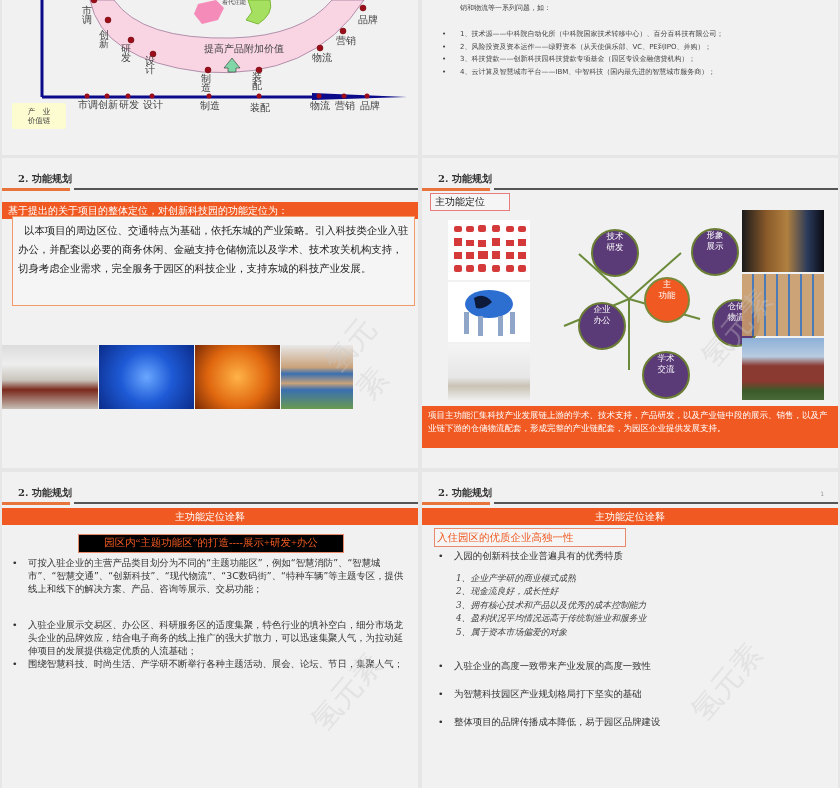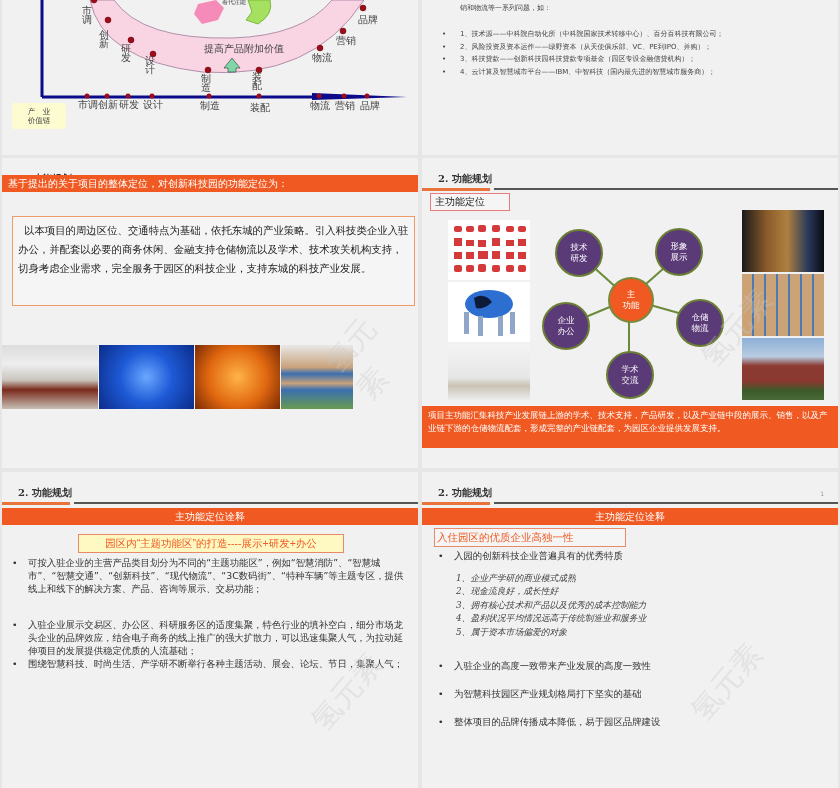--- a/index.html
+++ b/index.html
@@ -36,26 +36,26 @@
   .s2-list li { font-size: 7px; color: #444; line-height: 12.7px; position: relative; padding-left: 18px; white-space: nowrap; }
   .s2-list li::before { content: "•"; position: absolute; left: 0; top: 0; color: #444; }
 
   
   .s3-box { position: absolute; left: 10px; top: 58px; width: 403px; height: 90px; border: 1.5px solid #f29a6a; background: #f5f5f5; padding: 4px 4px 0 5px; font-size: 10.4px; line-height: 19px; color: #222; }
   .s3-imgs { position: absolute; left: 0; top: 187px; width: 416px; height: 64px; }
   .img { position: absolute; top: 0; height: 64px; }
 
   
   .tag-box { position: absolute; border: 1.2px solid #e67c7c; background: #f5f5f5; color: #222; }
-  .node { position: absolute; border-radius: 50%; background: #5b3a78; border: 2.5px solid #6b7f34; color: #fff; font-family: Liberation Sans, sans-serif; font-size: 8.5px; line-height: 11px; text-align: center; display: flex; align-items: center; justify-content: center; }
+  .node { position: absolute; border-radius: 50%; background: #5b3a78; border: 2.5px solid #6b7f34; color: #fff; font-family: Liberation Sans, sans-serif; font-size: 8.5px; line-height: 11px; text-align: center; display: flex; justify-content: center; margin-left: 36px; }
   .node.center { background: #f05a22; border-color: #7a8a3a; }
   .bottom-bar4 { position: absolute; left: 0; top: 248px; width: 100%; height: 42px; background: #f05a22; color: #fff; font-size: 8.5px; line-height: 13px; padding: 3px 6px 0 6px; font-family: "DejaVu Serif", serif; }
 
   
-  .s5-sub { position: absolute; left: 76px; top: 62px; width: 266px; height: 19px; border: 1.2px solid #e8896a; font-size: 10.5px; color: #f05a22; text-align: center; line-height: 16px; font-family: Liberation Sans, sans-serif; background: #fef9c3; }
+  .s5-sub { position: absolute; left: 76px; top: 62px; width: 266px; height: 19px; border: 1.2px solid #e8896a; font-size: 10.5px; color: #f05a22; text-align: center; line-height: 16px; font-family: Liberation Serif, serif; background: #000000; }
   .bullets { position: absolute; list-style: none; }
   .bullets li { position: relative; padding-left: 26px; font-size: 9.4px; line-height: 13px; color: #333; }
   .bullets li::before { content: "•"; position: absolute; left: 10px; top: 0; }
 
   
   .num-list { position: absolute; left: 34px; top: 100px; list-style: none; }
   .num-list li { font-size: 8.8px; line-height: 13.4px; color: #444; font-family: "DejaVu Serif", serif; font-style: italic; white-space: nowrap; }
 
   .watermark { position: absolute; font-size: 30px; color: rgba(200,200,200,0.35); transform: rotate(-50deg); font-family: "DejaVu Serif", serif; pointer-events: none; }
 </style>
@@ -143,21 +143,21 @@
       <li>4、云计算及智慧城市平台——IBM、中智科技（国内最先进的智慧城市服务商）；</li>
     </ul>
   </div>
 
   <div class="slide s3">
     <div class="sec-head">
       <span class="sec-title">2. 功能规划</span>
       <div class="sec-line-o"></div>
       <div class="sec-line-d"></div>
     </div>
-    <div class="orange-bar" style="top:17px;height:17px;line-height:17px;padding-left:6px;">基于提出的关于项目的整体定位，对创新科技园的功能定位为：</div>
+    <div class="orange-bar" style="top:44px;height:17px;line-height:17px;padding-left:6px;">基于提出的关于项目的整体定位，对创新科技园的功能定位为：</div>
     <div class="s3-box">
       <span style="padding-left:6px;">以本项目的周边区位、交通特点为基础，依托东城的产业策略。引入科技类企业入驻办公，并配套以必要的商务休闲、金融支持仓储物流以及学术、技术攻关机构支持，切身考虑企业需求，完全服务于园区的科技企业，支持东城的科技产业发展。</span>
     </div>
     <div class="s3-imgs">
       <div class="img" style="left:0;width:96px;background:linear-gradient(180deg,#dcdcdc 0%,#eee 30%,#c9c4bc 55%,#7a2a1c 70%,#c7bfb5 100%);"></div>
       <div class="img" style="left:97px;width:95px;background:radial-gradient(circle at 50% 50%,#6aa7ff 0%,#1e5ad6 45%,#0b2c8a 100%);"></div>
       <div class="img" style="left:193px;width:85px;background:radial-gradient(circle at 50% 50%,#ffb347 0%,#e0670f 55%,#7a2a05 100%);"></div>
       <div class="img" style="left:279px;width:72px;background:linear-gradient(180deg,#e8e8e8 0%,#c9a27a 35%,#3a6fb0 45%,#c9a27a 60%,#3a6fb0 70%,#6a9a50 100%);"></div>
     </div>
     <div class="watermark" style="left:330px;top:150px;">氢元素</div>

